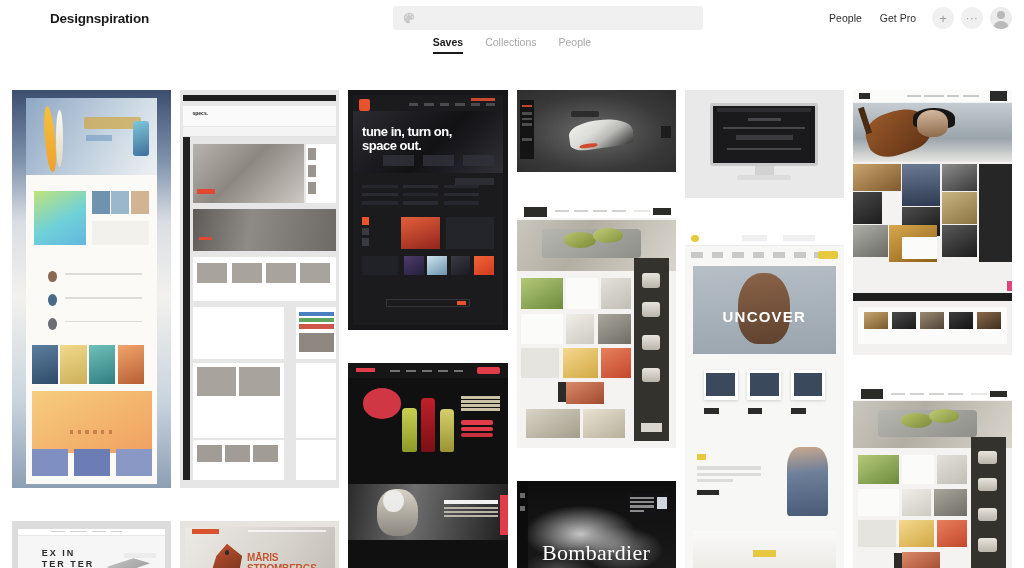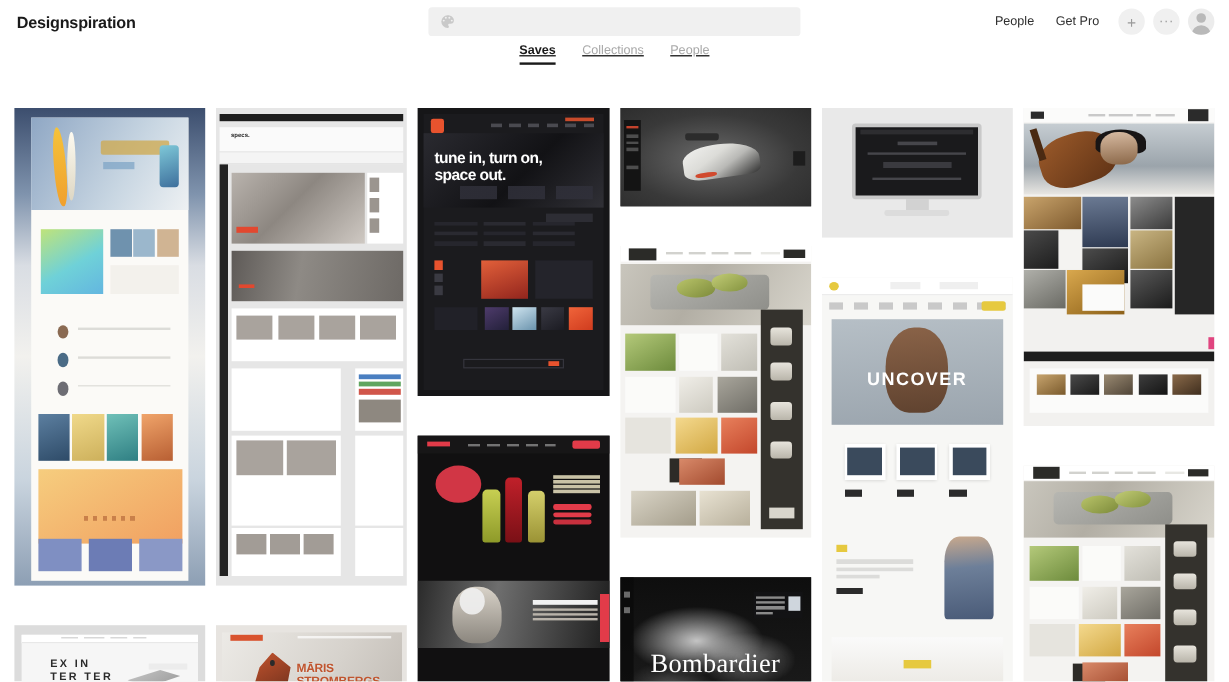--- a/index.html
+++ b/index.html
@@ -11,20 +11,21 @@
   }
 
   
   .header {
     position: relative;
     height: 36px;
     display: flex;
     align-items: center;
     padding: 0 14px;
     background: #ffffff;
+    margin-left: 36px;
   }
   .logo {
     font-size: 13.5px;
     font-weight: 700;
     color: #1a1a1a;
     letter-spacing: -0.2px;
     white-space: nowrap;
   }
   .search-wrap {
     position: absolute;
@@ -98,21 +99,20 @@
   }
 
   
   .tabs {
     height: 30px;
     display: flex;
     justify-content: center;
     align-items: flex-start;
     gap: 22px;
     background: #fff;
-    text-decoration: underline;
   }
   .tab {
     font-size: 10.5px;
     color: #a8a8a8;
     padding-bottom: 6px;
     position: relative;
     cursor: pointer;
     white-space: nowrap;
   }
   .tab.active { color: #1a1a1a; font-weight: 700; }

